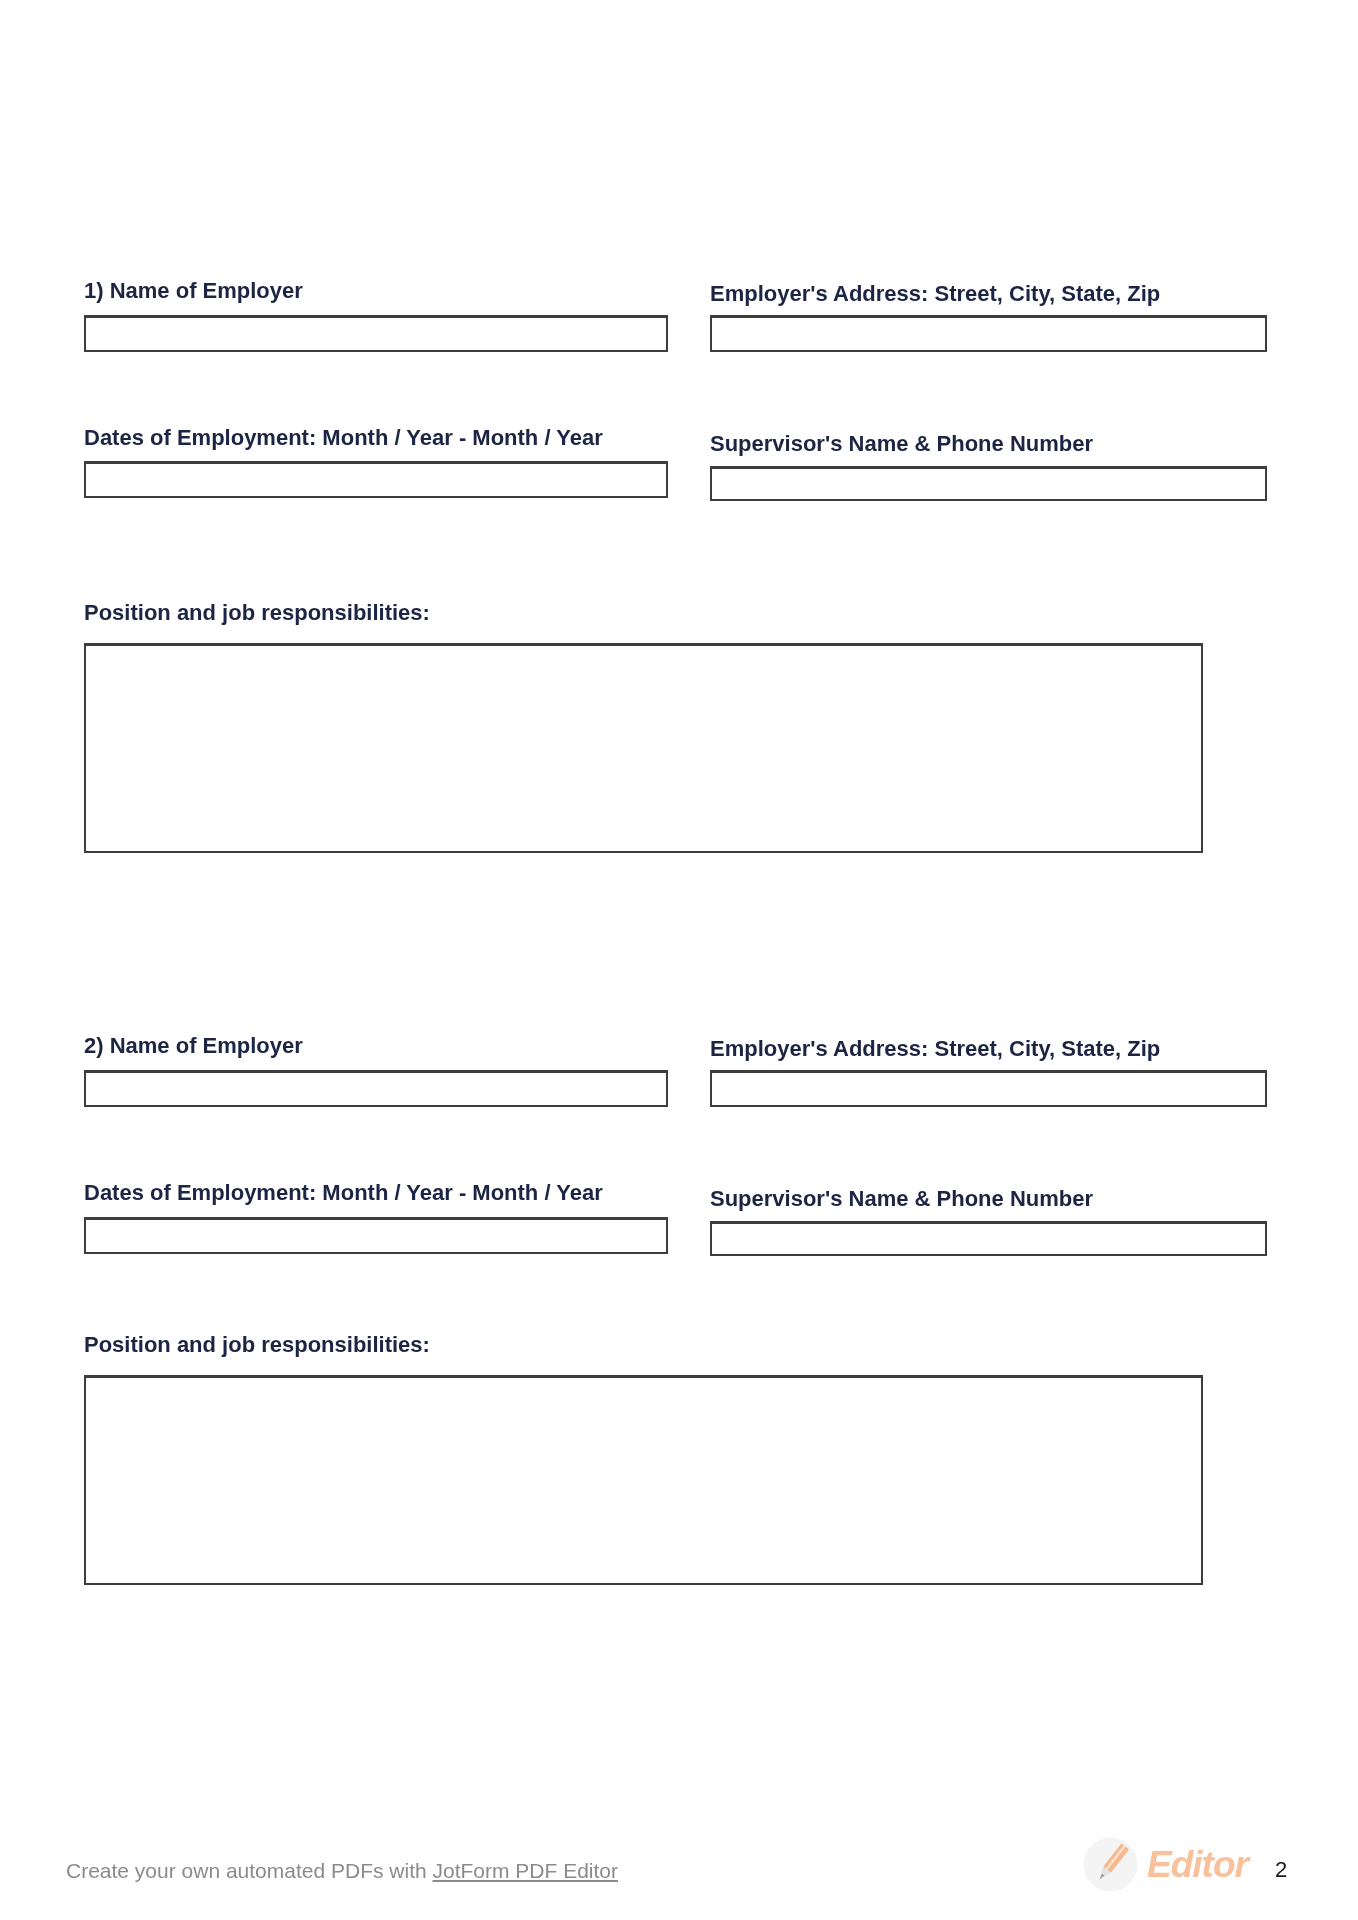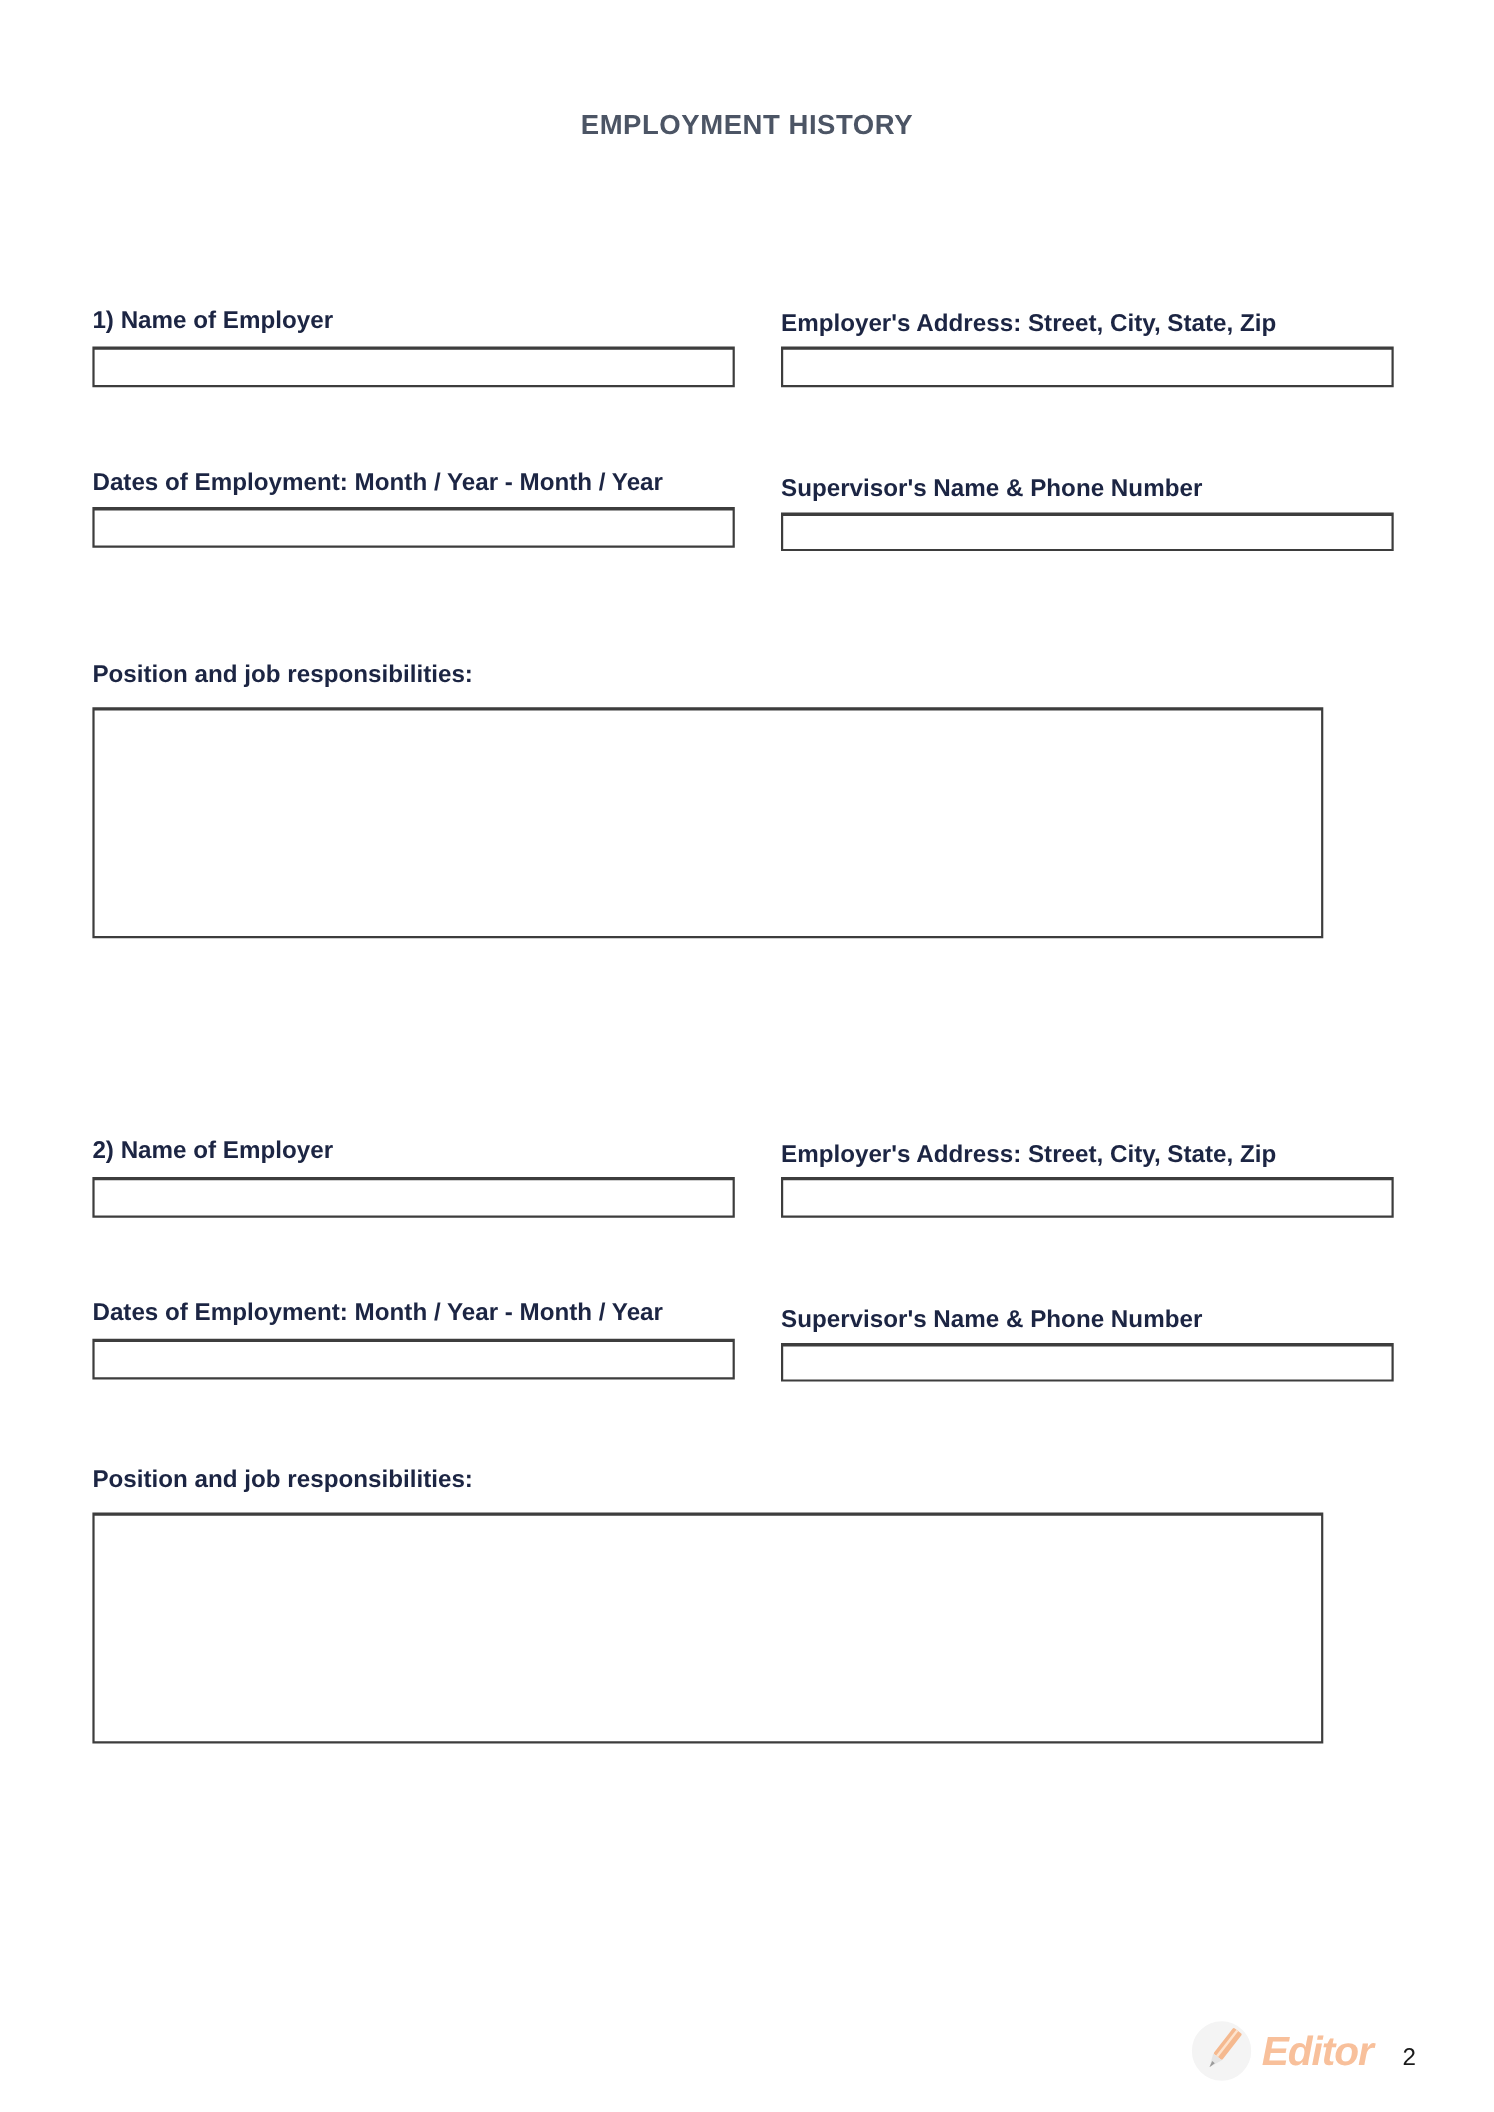--- a/index.html
+++ b/index.html
@@ -100,21 +100,20 @@
     left: 1275px; top: 1857px;
     font-size: 22px;
     color: #1a1a1a;
   }
 </style>
 </head>
 <body>
 
 <div class="page">
 
-  <h1 class="page-title">EMPLOYMENT HISTORY</h1>
 
   <div>
     <div class="field-label s1-name-label">1) Name of Employer</div>
     <input class="field-input s1-name-input" type="text" value="" style="">
 
     <div class="field-label s1-address-label">Employer's Address: Street, City, State, Zip</div>
     <input class="field-input s1-address-input" type="text" value="" style="">
 
     <div class="field-label s1-dates-label">Dates of Employment: Month / Year - Month / Year</div>
     <input class="field-input s1-dates-input" type="text" value="" style="">
@@ -136,20 +135,21 @@
     <div class="field-label s2-dates-label">Dates of Employment: Month / Year - Month / Year</div>
     <input class="field-input s2-dates-input" type="text" value="" style="">
 
     <div class="field-label s2-supervisor-label">Supervisor's Name &amp; Phone Number</div>
     <input class="field-input s2-supervisor-input" type="text" value="" style="">
 
     <div class="field-label s2-position-label">Position and job responsibilities:</div>
     <textarea class="field-textarea s2-position-textarea" style=""></textarea>
   </div>
 
+  <div class="footer-text"><span>Create your own automated PDFs with </span><a class="footer-link" href="#">JotForm PDF Editor</a></div>
 
   <div class="logo-badge">
     <svg width="55" height="55" viewBox="0 0 55 55">
       <circle cx="27.5" cy="27.5" r="27" fill="#f4f4f4"></circle>
       <path d="M27.5 54.5 A27 27 0 0 1 4 14 A27 27 0 0 0 27.5 54.5 Z" fill="#e3e3e3"></path>
       <g transform="rotate(38 27.5 27.5)">
         <rect x="23" y="4" width="10" height="30" rx="1.5" fill="#f5b98f"></rect>
         <rect x="26.2" y="4" width="2.2" height="30" fill="#fde3cd"></rect>
         <polygon points="23,34 33,34 28,46" fill="#e4e4e4"></polygon>
         <polygon points="26.5,40 29.5,40 28,46" fill="#9a9a9a"></polygon>

